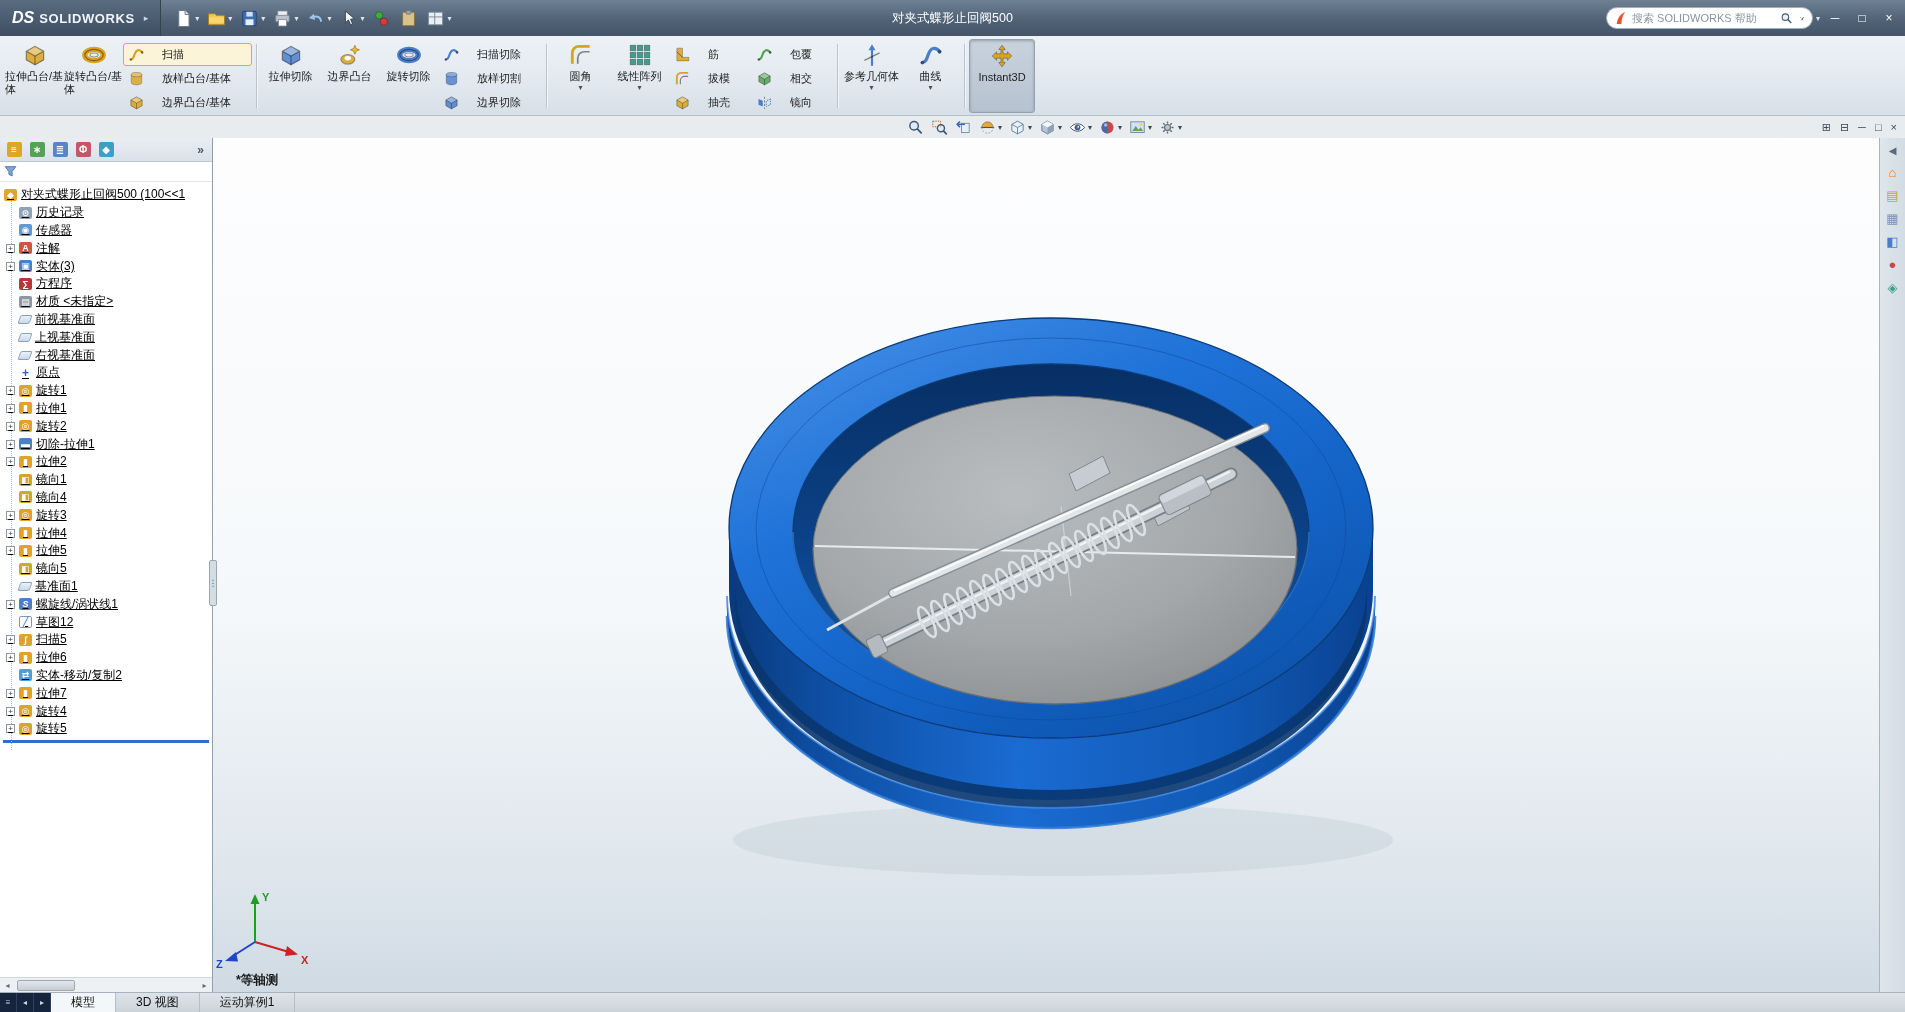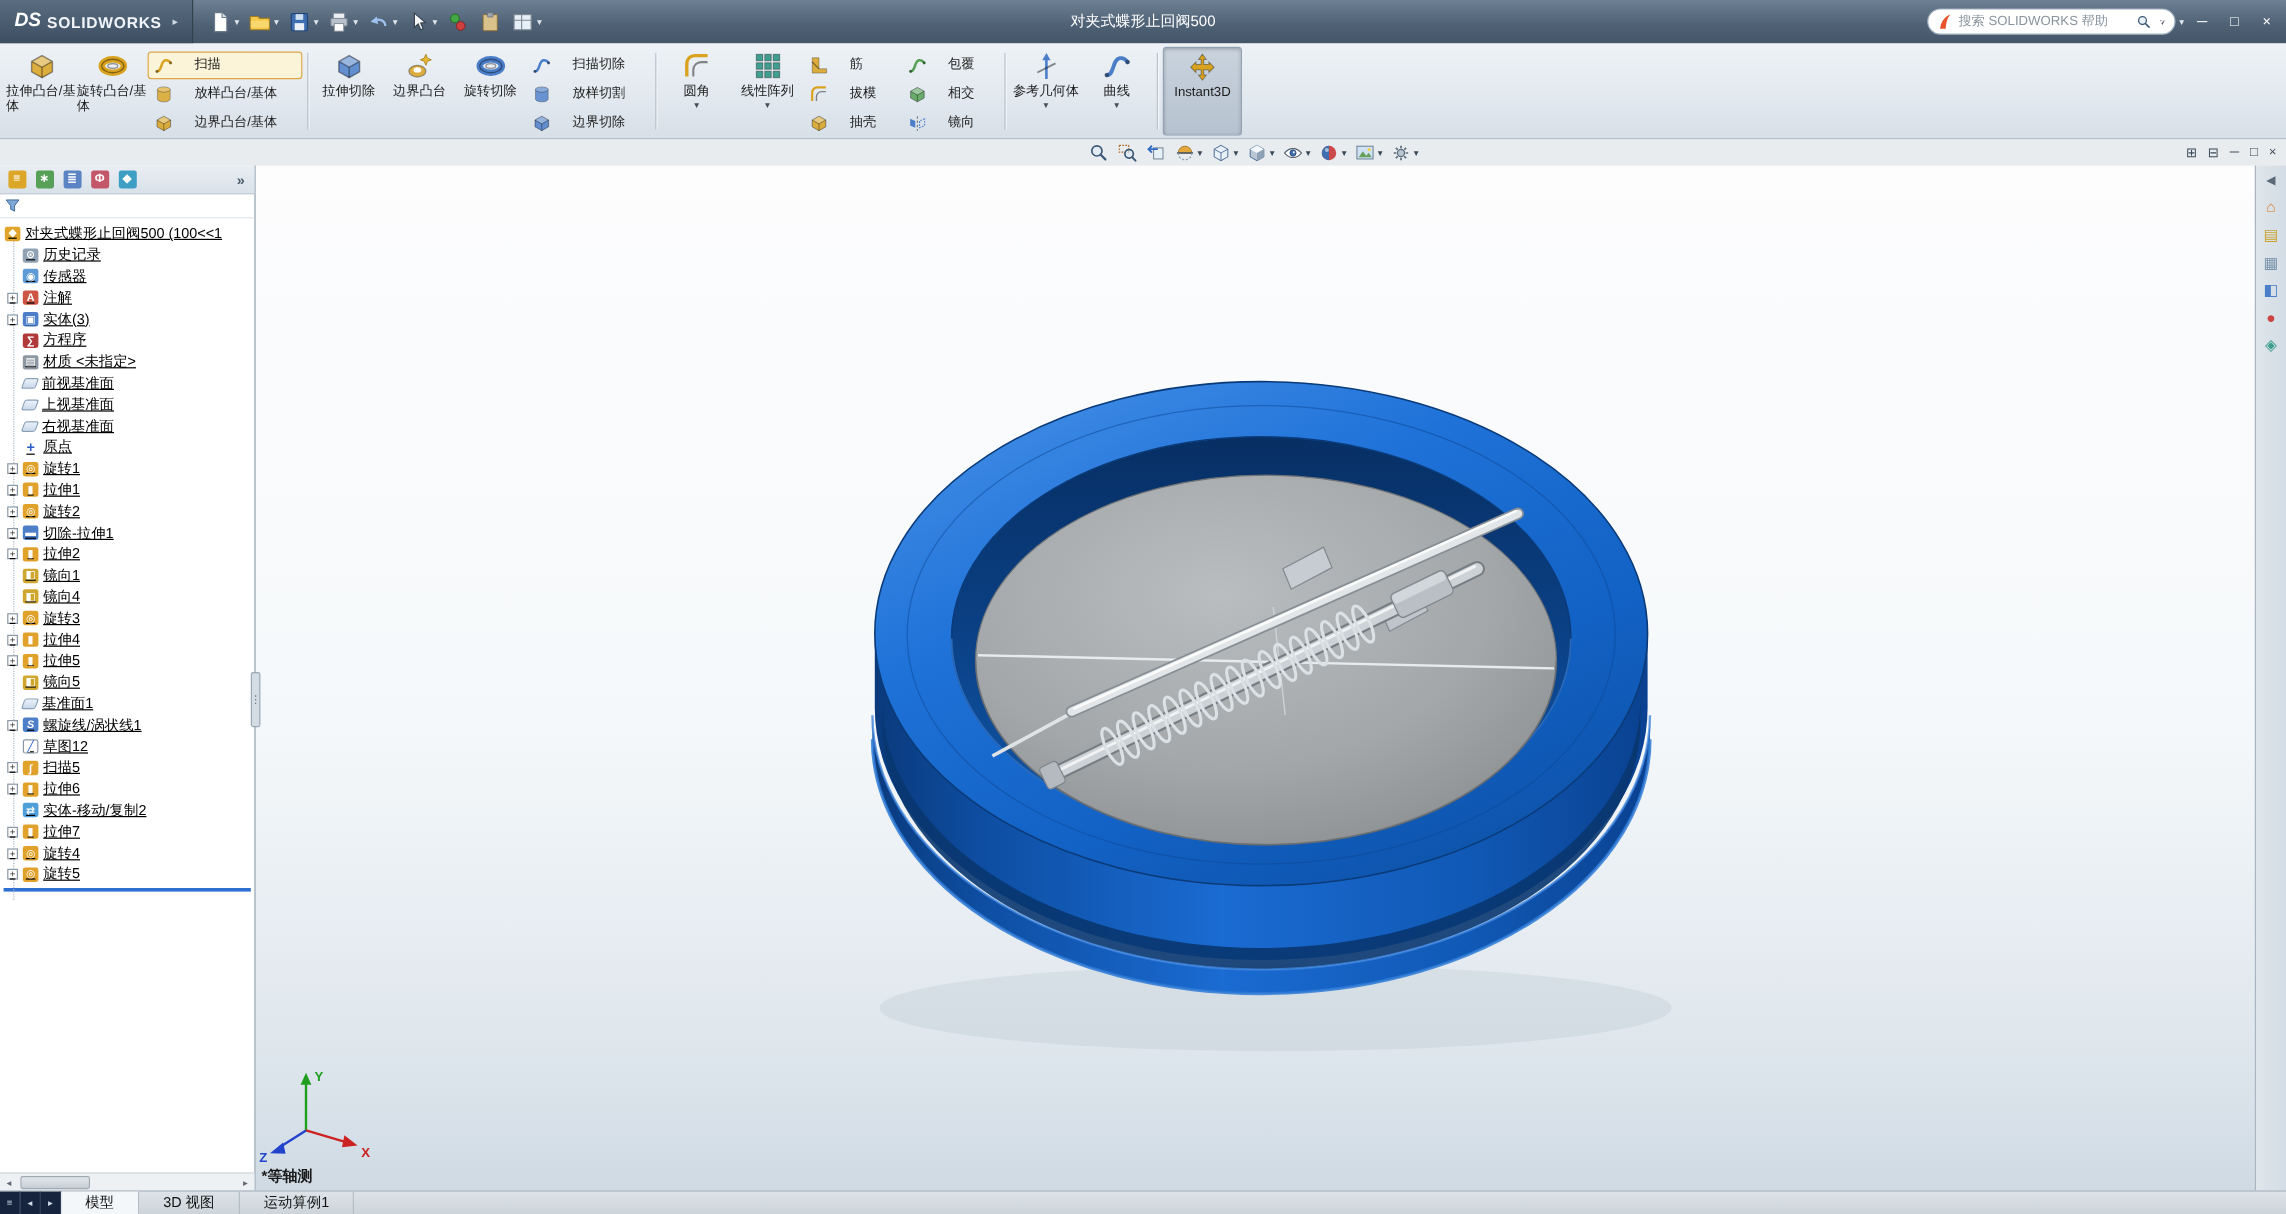--- a/index.html
+++ b/index.html
@@ -110,21 +110,21 @@
   .scr-thumb { width:58px; height:11px; background:linear-gradient(180deg,#e2e7ec,#c6cdd4);
     border:1px solid #9fa9b2; border-radius:2px; margin-left:2px; }
   .splitter { position:absolute; left:209px; top:560px; width:8px; height:46px; background:#d5dde4;
     border:1px solid #9aa8b5; border-radius:2px; font-size:9px; color:#5a6a78; display:flex;
     align-items:center; justify-content:center; z-index:12; }
 
   
   .viewport { position:absolute; left:213px; top:138px; width:1666px; height:854px;
     background:linear-gradient(180deg,#fdfdfe 0%,#f5f8fa 55%,#dde5ec 88%,#cfdae3 100%); }
   .viewport svg.model { position:absolute; inset:0; width:1666px; height:854px; }
-  .view-label { position:absolute; left:5px; bottom:3px; font-size:12.5px; font-weight:bold; color:#1a1a1a; }
+  .view-label { position:absolute; left:23px; bottom:3px; font-size:12.5px; font-weight:bold; color:#1a1a1a; }
   .triad { position:absolute; left:2px; bottom:22px; }
 
   
   .taskpane { position:absolute; right:0; top:138px; width:26px; height:854px;
     background:linear-gradient(90deg,#dfe6ec,#d3dce4); border-left:1px solid #a9b6c1;
     display:flex; flex-direction:column; align-items:center; padding-top:8px; gap:10px; z-index:11; }
   .tp-icon { font-size:13px; line-height:1; }
 
   
   .statusbar { position:absolute; left:0; bottom:0; width:100%; height:20px;

